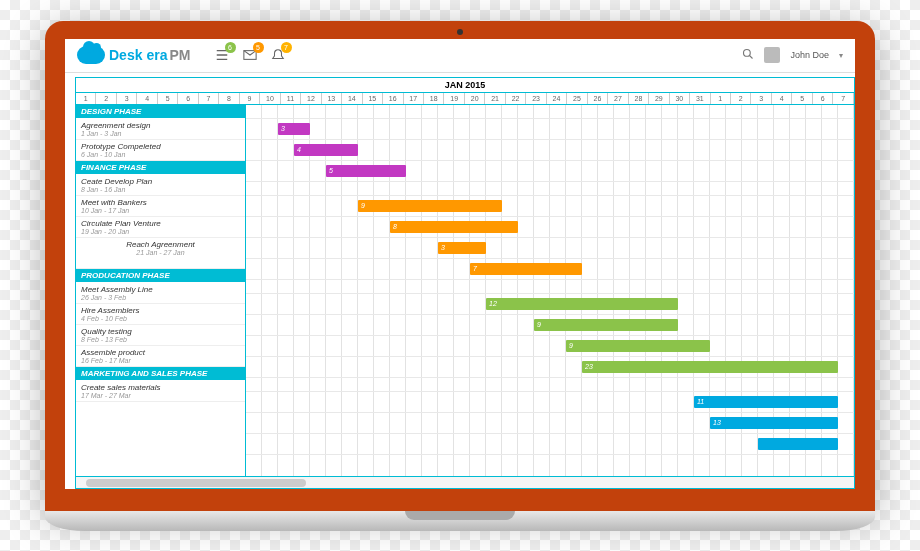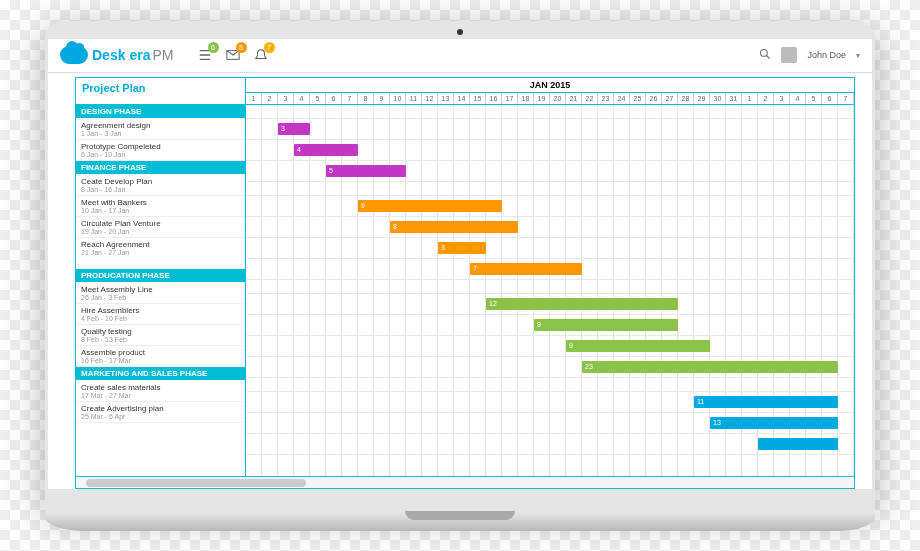--- a/index.html
+++ b/index.html
@@ -6,21 +6,21 @@
   body { width:920px; height:551px;
          background-image:
            linear-gradient(45deg,#eee 25%,transparent 25%),
            linear-gradient(-45deg,#eee 25%,transparent 25%),
            linear-gradient(45deg,transparent 75%,#eee 75%),
            linear-gradient(-45deg,transparent 75%,#eee 75%);
          background-size:20px 20px;
          background-position:0 0,0 10px,10px -10px,-10px 0;
          display:flex; align-items:center; justify-content:center; }
   .laptop { width:830px; }
-  .bezel { background:#e5e5e5; border-radius:18px 18px 0 0; padding:18px 3px 22px;
+  .bezel { background:#c2410c; border-radius:18px 18px 0 0; padding:18px 20px 22px;
            box-shadow:0 8px 40px rgba(0,0,0,.3); position:relative; }
   .camera { width:6px; height:6px; border-radius:50%; background:#333;
             position:absolute; top:8px; left:50%; transform:translateX(-50%); }
   .screen { background:#fff; width:100%; height:450px; overflow:hidden; font-size:9px; }
   .base { height:20px; background:linear-gradient(#e8e8e8,#b8b8b8);
           border-radius:0 0 40px 40px/0 0 14px 14px; position:relative; }
   .notch { width:110px; height:9px; background:#aaa;
            border-radius:0 0 10px 10px; position:absolute; top:0; left:50%;
            transform:translateX(-50%); }
 
@@ -28,21 +28,21 @@
   .topbar { height:34px; display:flex; align-items:center; padding:0 12px;
             border-bottom:1px solid #ddd; gap:10px; }
   .logo { display:flex; align-items:center; gap:4px; font-weight:700; font-size:14px; }
   .logo .cloud { width:28px; height:18px; background:#00a9e0; border-radius:10px 10px 10px 10px;
                  position:relative; }
   .logo .cloud::before { content:""; position:absolute; width:12px; height:12px; background:#00a9e0;
                          border-radius:50%; top:-5px; left:6px; }
   .logo .cloud::after { content:""; position:absolute; width:9px; height:9px; background:#00a9e0;
                         border-radius:50%; top:-3px; left:15px; }
   .logo .name1{ color:#00a9e0; }
-  .logo .name2{ color:#888; font-weight:400; margin-left:-2px;}
+  .logo .name2{ color:#888; font-weight:700; margin-left:-2px;}
   .topicons { display:flex; gap:14px; margin-left:14px; }
   .ticon { width:14px; height:14px; position:relative; color:#666; }
   .badge { position:absolute; top:-6px; right:-7px; font-size:7px; color:#fff;
            width:11px; height:11px; border-radius:50%; display:flex;
            align-items:center; justify-content:center; }
   .b1{ background:#8bc34a;} .b2{ background:#ff9800;} .b3{ background:#ffb300;}
   .spacer{ flex:1; }
   .topright{ display:flex; align-items:center; gap:10px; color:#555; }
   .avatar{ width:16px; height:16px; background:#bbb; border-radius:2px; }
   .caret{ font-size:8px; color:#888;}
@@ -52,21 +52,21 @@
           border:1px solid #00bcd4; display:flex; flex-direction:column; }
   .planhead { display:flex; border-bottom:1px solid #00bcd4; }
   .sidehead { width:170px; padding:4px 6px; color:#00a9e0; font-weight:700; font-size:11px;
               border-right:1px solid #00bcd4; }
   .timehead { flex:1; display:flex; flex-direction:column; }
   .month { text-align:center; font-size:9px; font-weight:700; padding:2px 0;
            border-bottom:1px solid #00bcd4; }
   .days { display:flex; }
   .dcell { font-size:7px; color:#666; text-align:center; border-right:1px solid #ccc;
            padding:2px 0; }
-  .planbody { flex:1; display:flex; overflow:hidden; }
+  .planbody { flex:1; display:flex; overflow:hidden;font-style:italic; }
   .side { width:170px; border-right:1px solid #00bcd4; }
   .gridwrap{ flex:1; position:relative; overflow:hidden;}
   .grid { position:absolute; inset:0; display:flex; }
   .gcol { border-right:1px solid #e2e2e2; }
   .gridrows { position:absolute; inset:0; display:flex; flex-direction:column; }
   .grow { border-bottom:1px solid #e8e8e8; }
   .phase { background:#00bcd4; color:#fff; font-size:8px; font-weight:700;
            padding:2px 5px; border-bottom:1px solid #fff; }
   .task { padding:2px 5px 3px; border-bottom:1px solid #eee; color:#333; }
   .task .nm{ font-size:8px; }
@@ -127,21 +127,20 @@
               </svg>
           </span>
           <span class="avatar"></span>
           <span>John Doe</span>
           <span class="caret">▾</span>
         </div>
       </div>
 
       <div class="plan">
         <div class="planhead">
-          <div class="sidehead">Project Plan</div>
           <div class="timehead">
             <div class="month">JAN 2015</div>
             <div class="days" id="days-row">
                 <div class="dcell" style="width: 2.63158%;">1</div>
                 <div class="dcell" style="width: 2.63158%;">2</div>
                 <div class="dcell" style="width: 2.63158%;">3</div>
                 <div class="dcell" style="width: 2.63158%;">4</div>
                 <div class="dcell" style="width: 2.63158%;">5</div>
                 <div class="dcell" style="width: 2.63158%;">6</div>
                 <div class="dcell" style="width: 2.63158%;">7</div>
@@ -196,21 +195,21 @@
                 <div class="dt">8 Jan - 16 Jan</div>
               </div>
               <div class="task" style="height: 21px;">
                 <div class="nm">Meet with Bankers</div>
                 <div class="dt">10 Jan - 17 Jan</div>
               </div>
               <div class="task" style="height: 21px;">
                 <div class="nm">Circulate Plan Venture</div>
                 <div class="dt">19 Jan - 20 Jan</div>
               </div>
-              <div class="task" style="height: 31px;">
+              <div class="task" style="height: 31px; text-align: center;">
                 <div class="nm">Reach Agreenment</div>
                 <div class="dt">21 Jan - 27 Jan</div>
               </div>
               <div class="phase" style="height: 14px;">PRODUCATION PHASE</div>
               <div class="task" style="height: 21px;">
                 <div class="nm">Meet Assembly Line</div>
                 <div class="dt">26 Jan - 3 Feb</div>
               </div>
               <div class="task" style="height: 21px;">
                 <div class="nm">Hire Assemblers</div>
@@ -221,24 +220,20 @@
                 <div class="dt">8 Feb - 13 Feb</div>
               </div>
               <div class="task" style="height: 21px;">
                 <div class="nm">Assemble product</div>
                 <div class="dt">16 Feb - 17 Mar</div>
               </div>
               <div class="phase" style="height: 14px;">MARKETING AND SALES PHASE</div>
               <div class="task" style="height: 21px;">
                 <div class="nm">Create sales materials</div>
                 <div class="dt">17 Mar - 27 Mar</div>
-              </div>
-              <div class="task" style="height: 21px;">
-                <div class="nm">Create Advertising plan</div>
-                <div class="dt">25 Mar - 6 Apr</div>
               </div>
             </div>
           <div class="gridwrap">
             <div class="grid" id="vgrid">
                 <div class="gcol" style="width: 2.63158%;"></div>
                 <div class="gcol" style="width: 2.63158%;"></div>
                 <div class="gcol" style="width: 2.63158%;"></div>
                 <div class="gcol" style="width: 2.63158%;"></div>
                 <div class="gcol" style="width: 2.63158%;"></div>
                 <div class="gcol" style="width: 2.63158%;"></div>

